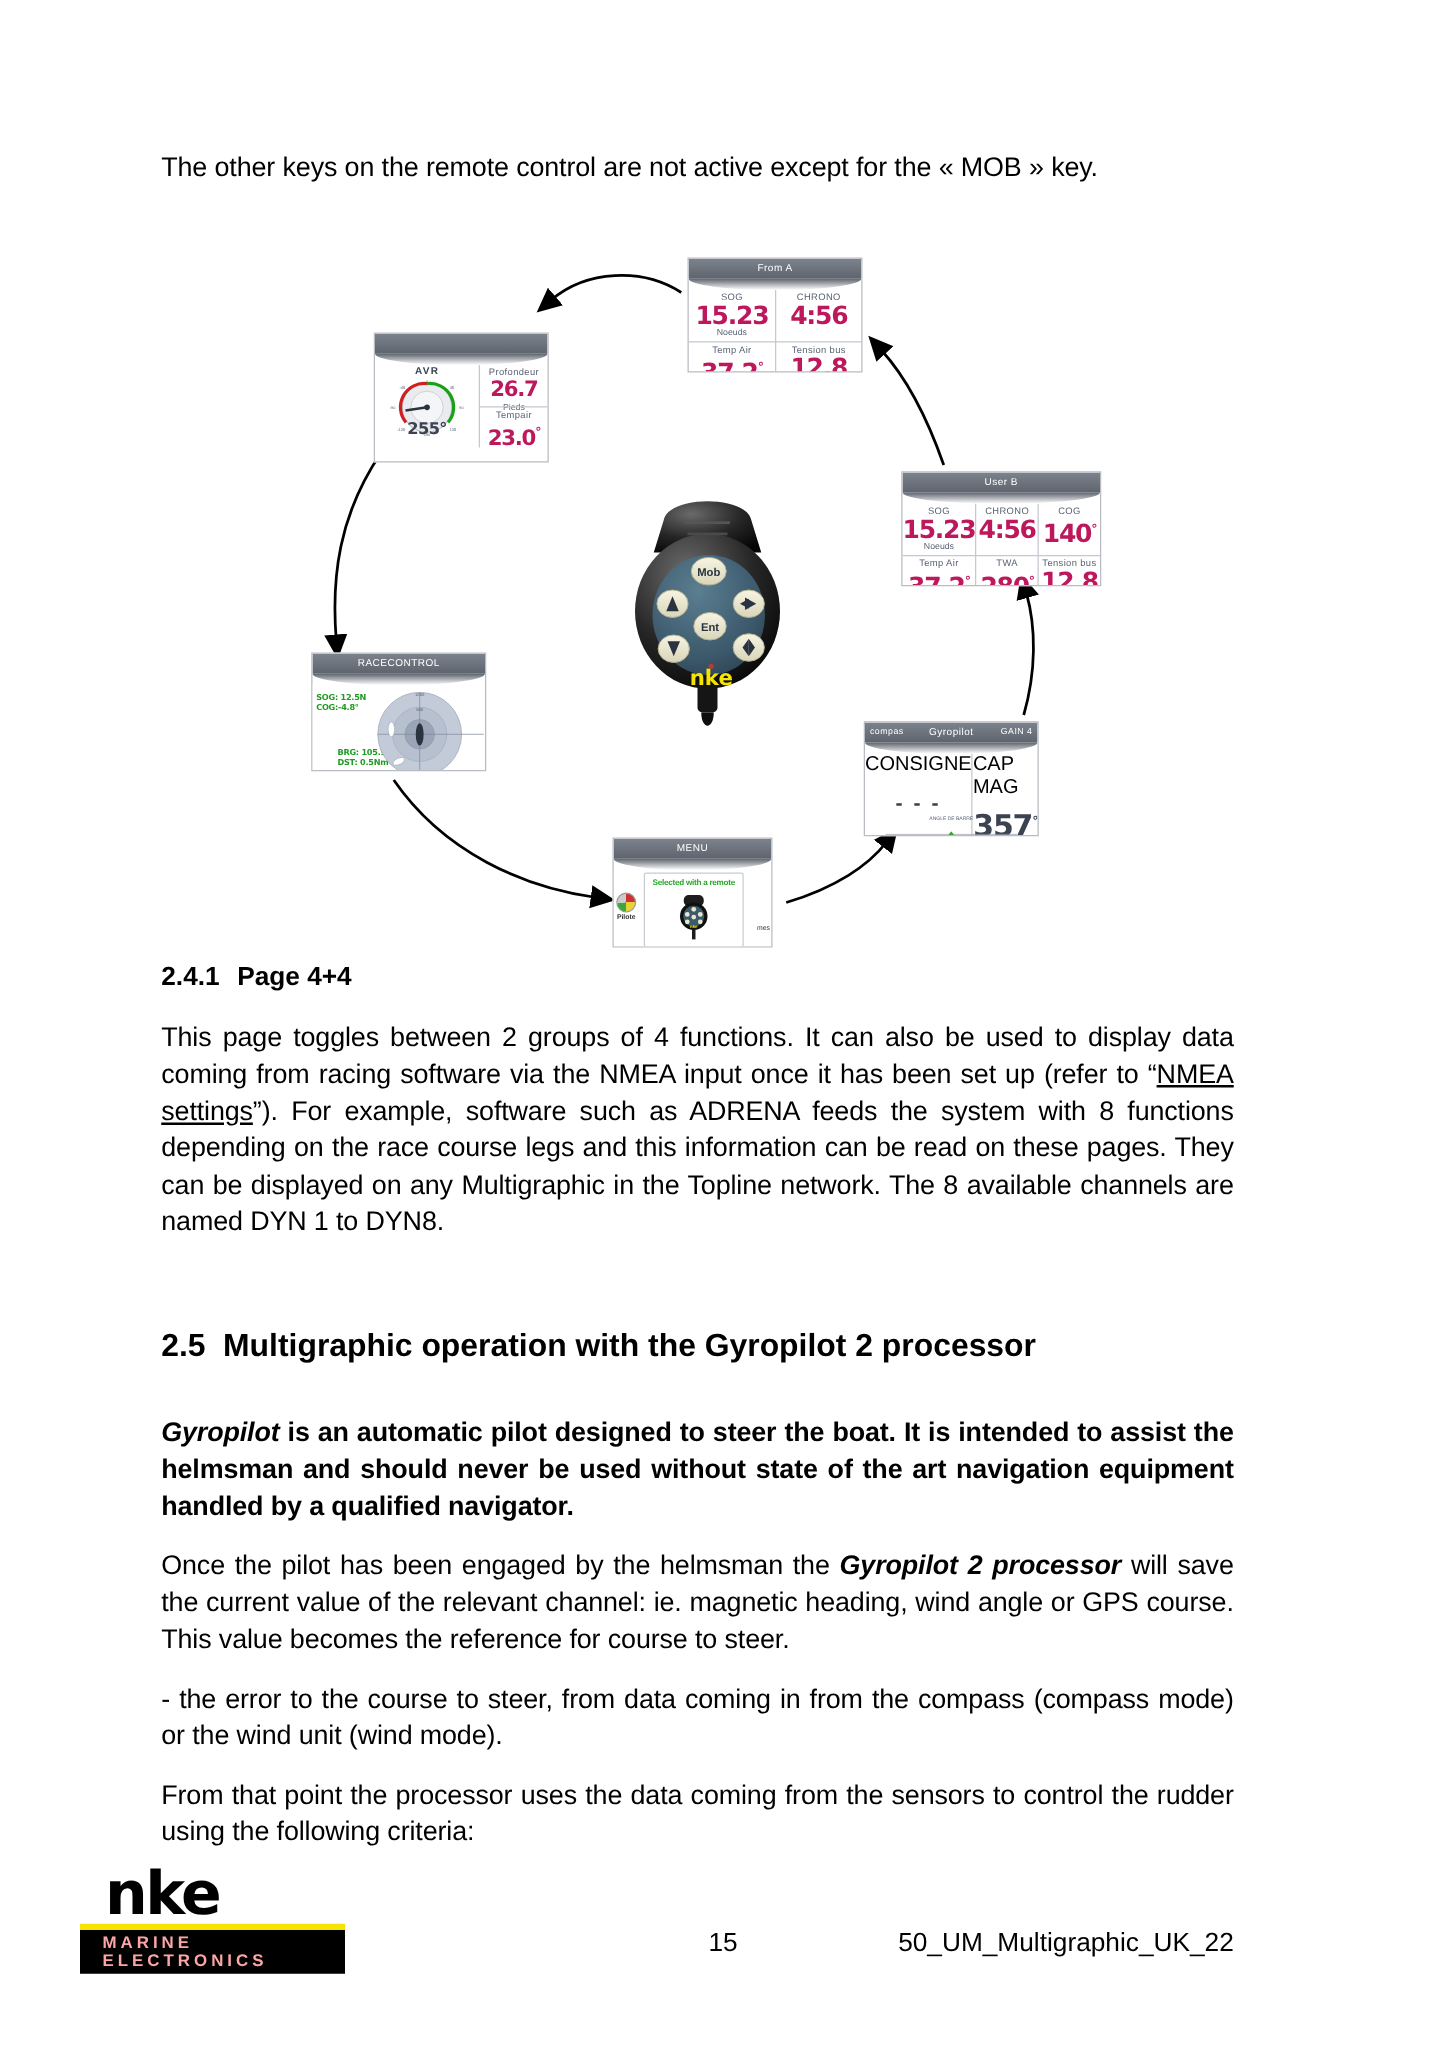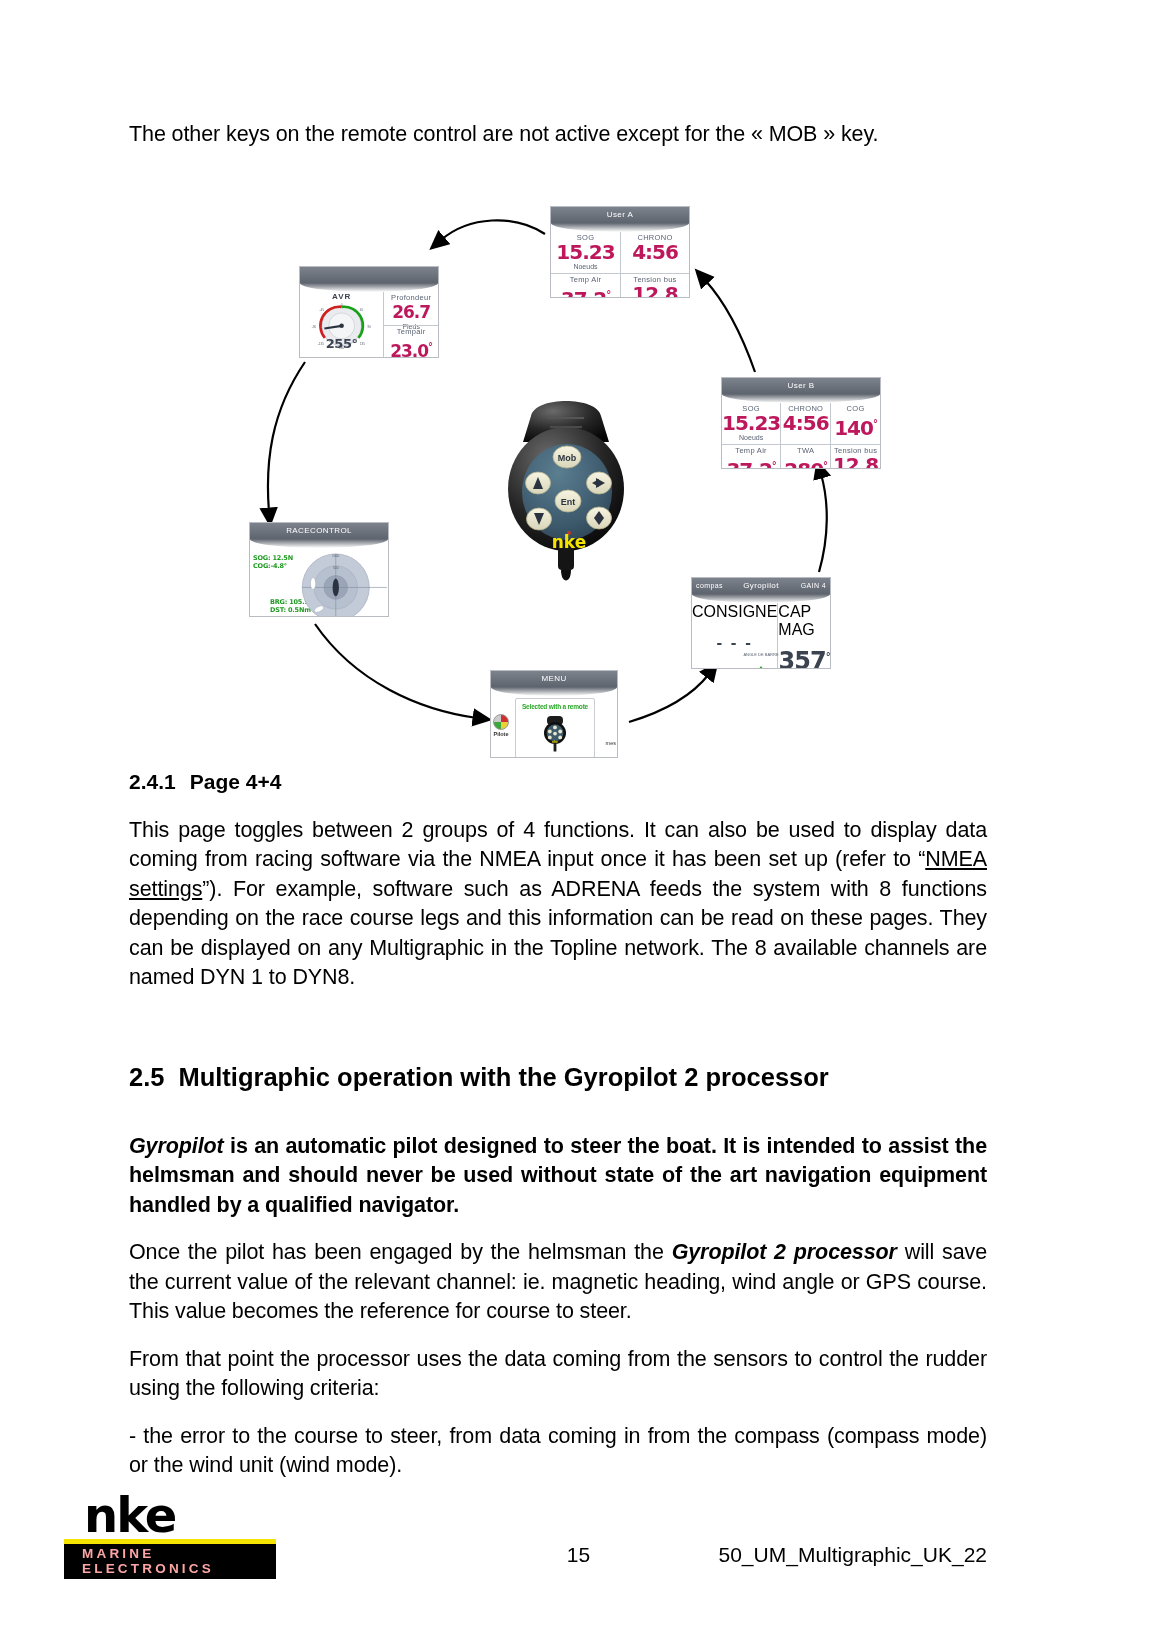--- a/index.html
+++ b/index.html
@@ -134,21 +134,21 @@
 
   
   #panel-user-a { left: 421px; top: 44px; width: 140px; height: 92px; }
   #panel-user-a .cells { grid-template-columns: 1fr 1fr; grid-template-rows: 1fr 1fr; height: 66px; }
 
   
   #panel-user-b { left: 592px; top: 215px; width: 160px; height: 92px; }
   #panel-user-b .cells { grid-template-columns: 1fr 1fr 1fr; grid-template-rows: 1fr 1fr; height: 66px; }
 
   
-  #panel-avr { left: 170px; top: 104px; width: 140px; height: 92px; }
+  #panel-avr { left: 170px; top: 104px; width: 140px; height: 104px; }
   #panel-avr .avr-body { display: flex; height: 66px; }
   #panel-avr .gauge-wrap { flex: 1.55; position: relative; }
   #panel-avr .right-col { flex: 1; border-left: 1px solid #c4c8cf; }
   #panel-avr .right-col .cell { height: 33px; }
   #panel-avr .right-col .cell + .cell { border-top: 1px solid #c4c8cf; }
   #panel-avr .right-col .val { font-size: 17px; }
   .gauge-title {
     font-size: 8px; font-weight: bold; text-align: center; color: #3b4351;
     letter-spacing: 1px; line-height: 9px;
   }
@@ -300,21 +300,21 @@
         <path d="M186,462 C226,520 290,548 348,556" stroke="#000" stroke-width="2.2" fill="none" marker-end="url(#ah)"></path>
 
         <path d="M500,560 C540,548 566,530 580,512" stroke="#000" stroke-width="2.2" fill="none" marker-end="url(#ah)"></path>
 
         <path d="M690,410 C700,375 700,340 692,312" stroke="#000" stroke-width="2.2" fill="none" marker-end="url(#ah)"></path>
 
         <path d="M626,210 C612,170 596,140 576,118" stroke="#000" stroke-width="2.2" fill="none" marker-end="url(#ah)"></path>
       </svg>
 
       <div class="panel" id="panel-user-a">
-        <div class="titlebar">User A</div>
+        <div class="titlebar">From A</div>
         <div class="curve"></div>
         <div class="cells">
           <div class="cell">
             <div class="lbl">SOG</div>
             <div class="val">15.23</div>
             <div class="unit">Noeuds</div>
           </div>
           <div class="cell vline">
             <div class="lbl">CHRONO</div>
             <div class="val">4:56</div>
@@ -563,23 +563,23 @@
     <div class="spacer-lg"></div>
 
     <h2 class="section-heading">
       <span class="num">2.5</span><span>Multigraphic operation with the Gyropilot 2 processor</span>
     </h2>
 
     <p class="body-text bold"><span class="it">Gyropilot</span><span> is an automatic pilot designed to steer the boat. It is intended to assist the helmsman and should never be used without state of the art navigation equipment handled by a qualified navigator.</span></p>
 
     <p class="body-text"><span>Once the pilot has been engaged by the helmsman the </span><span class="bi">Gyropilot 2 processor</span><span> will save the current value of the relevant channel: ie. magnetic heading, wind angle or GPS course. This value becomes the reference for course to steer.</span></p>
 
+    <p class="body-text">- the error to the course to steer, from data coming in from the compass (compass mode) or the wind unit (wind mode).</p>
+
     <p class="body-text">From that point the processor uses the data coming from the sensors to control the rudder using the following criteria:</p>
-
-    <p class="body-text">- the error to the course to steer, from data coming in from the compass (compass mode) or the wind unit (wind mode).</p>
 
   </div>
 
   <div class="footer">
     <div class="footer-logo">
       <div class="nke">nke</div>
       <div class="bar"></div>
       <div class="sub">MARINE ELECTRONICS</div>
     </div>
     <div class="footer-page">15</div>

